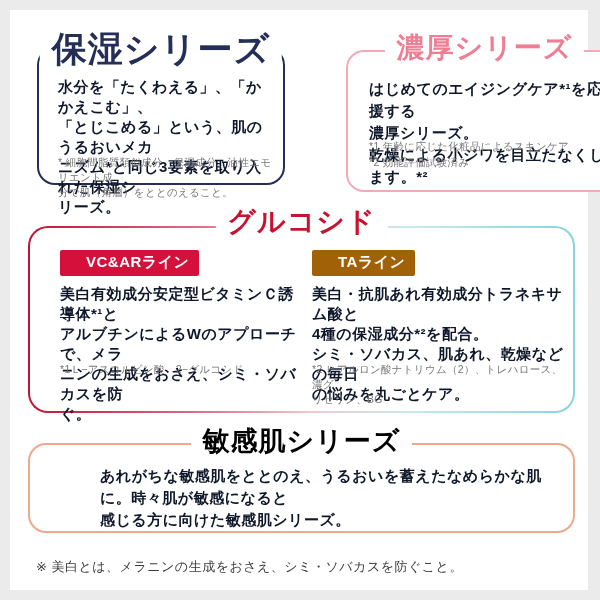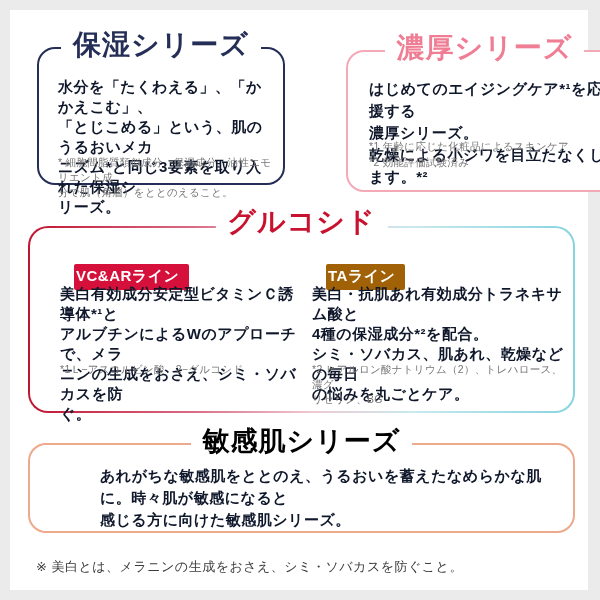--- a/index.html
+++ b/index.html
@@ -25,41 +25,41 @@
     white-space:pre-line;letter-spacing:0.5px;
   }
   .footnote{
     position:absolute;margin:0;
     font-size:10.5px;line-height:15px;font-weight:normal;color:#757575;
     white-space:pre-line;letter-spacing:0.3px;
   }
 
   
   .box-moisture{left:37px;top:47px;width:248px;height:138px;border-color:#252e56;}
-  .box-moisture .box-title{top:-20px;font-size:28px;color:#252e56;}
+  .box-moisture .box-title{top:-20px;font-size:35px;color:#252e56;}
   .box-moisture .body{left:19px;top:28px;right:10px;}
   .box-moisture .footnote{left:19px;top:106px;right:8px;}
 
   
   .box-rich{left:298px;top:50px;width:277px;height:142px;border-color:#f3aab6;margin-left:48px;}
   .box-rich .box-title{top:-20px;font-size:28px;color:#ef7e95;}
   .box-rich .body{left:21px;top:26px;right:10px;line-height:22px;}
   .box-rich .footnote{left:21px;top:86px;right:8px;line-height:16px;}
 
   
   .box-whitening{
     position:absolute;left:28px;top:226px;width:547px;height:187px;
     border-radius:20px;box-sizing:border-box;padding:2px;
     background:linear-gradient(90deg,#c01530 0%,#d96b85 30%,#efc9d1 52%,#c9e9ee 70%,#86d4e0 100%);
   }
   .box-whitening .inner{width:100%;height:100%;border-radius:18px;background:#fff;box-sizing:border-box;position:relative;}
   .box-whitening .box-title{top:-22px;font-size:28px;color:#c9122f;}
   .badge{
-    position:absolute;margin:14px;color:#ffffff;font-size:15px;font-weight:bold;
-    padding:3px 10px 4px 2px;border-radius:2px;letter-spacing:0.5px;white-space:nowrap;
+    position:absolute;margin:0;color:#ffffff;font-size:15px;font-weight:bold;
+    padding:3px 10px 4px 26px;border-radius:2px;letter-spacing:0.5px;white-space:nowrap;
   }
   .badge-vc{left:30px;top:22px;background:#d5103a;}
   .badge-ta{left:282px;top:22px;background:#a16207;}
   .col-vc-body{left:30px;top:56px;width:245px;}
   .col-vc-foot{left:30px;top:134px;width:245px;}
   .col-ta-body{left:282px;top:56px;width:252px;}
   .col-ta-foot{left:282px;top:134px;width:252px;}
 
   
   .box-sensitive{left:28px;top:443px;width:547px;height:90px;border-color:#eca98c;}

